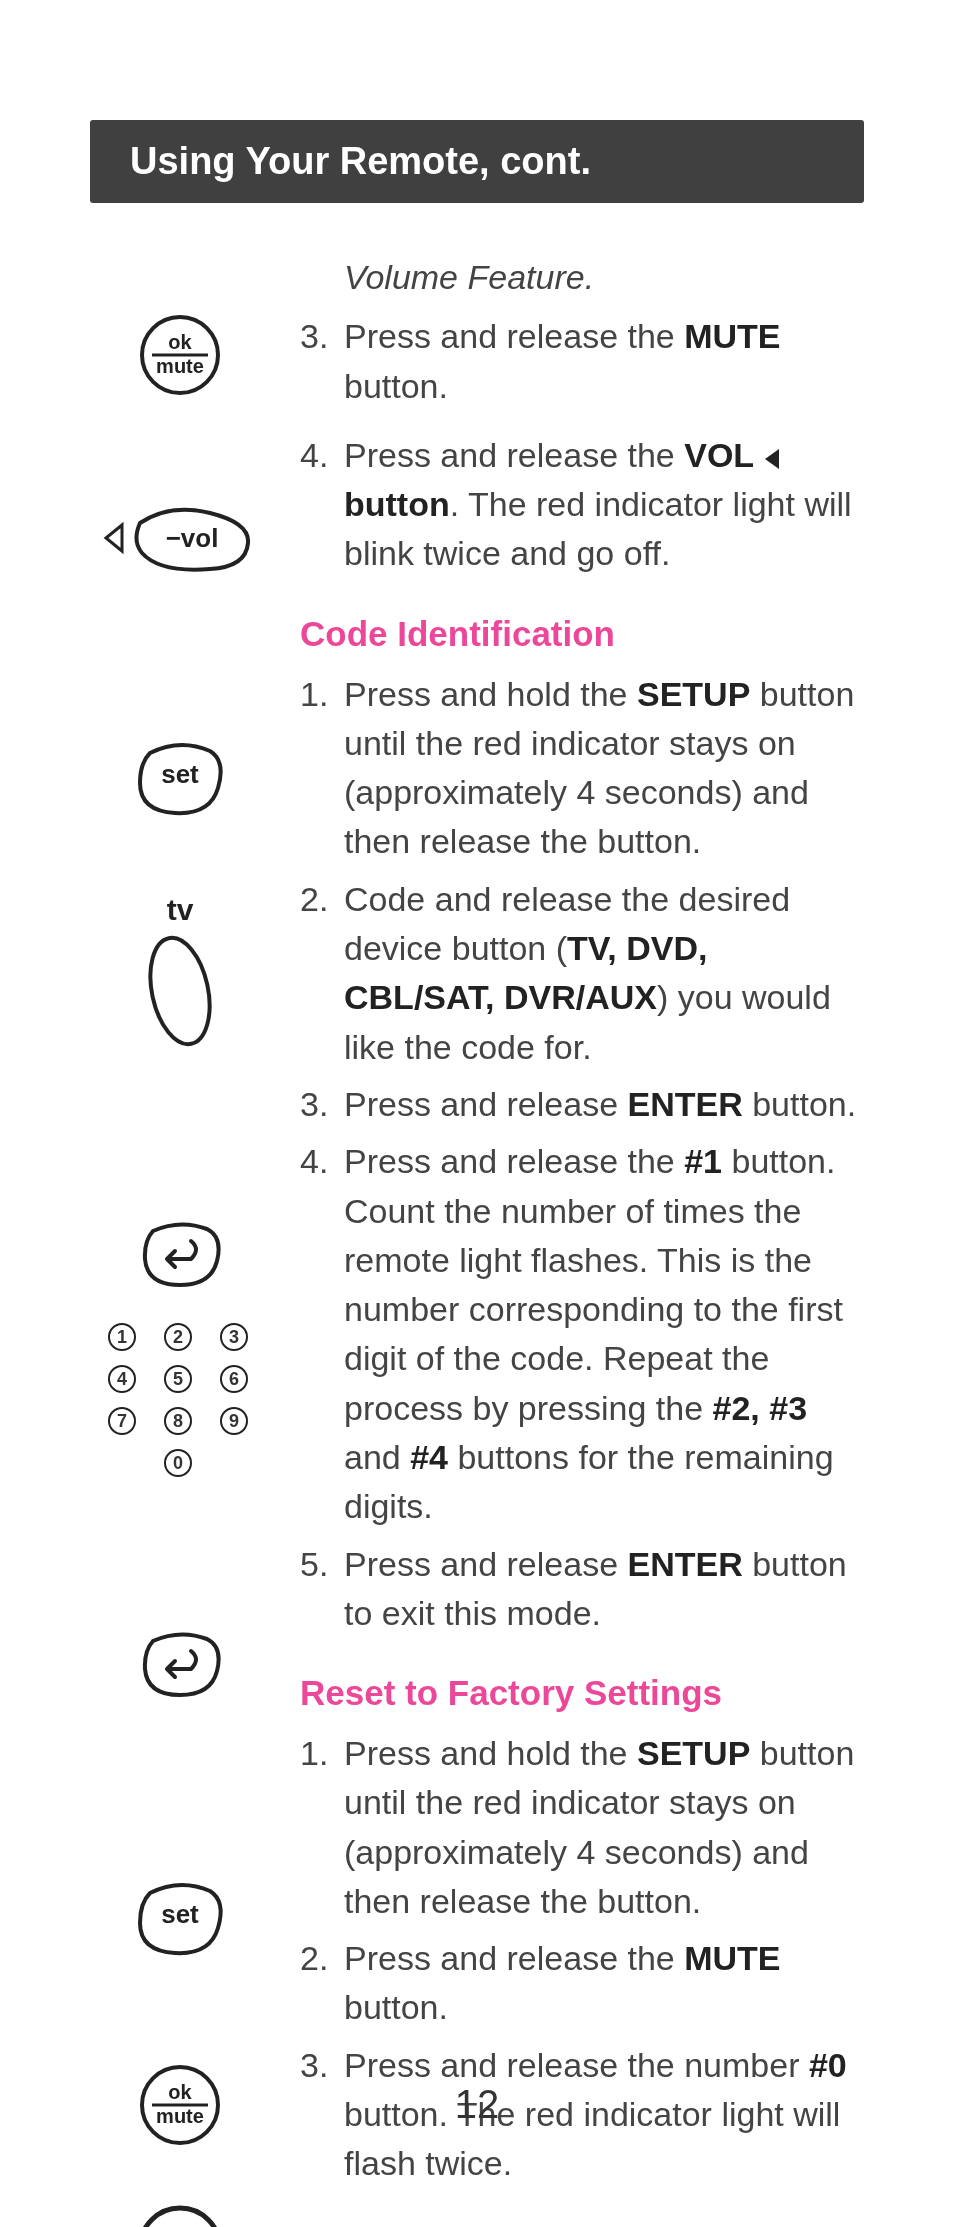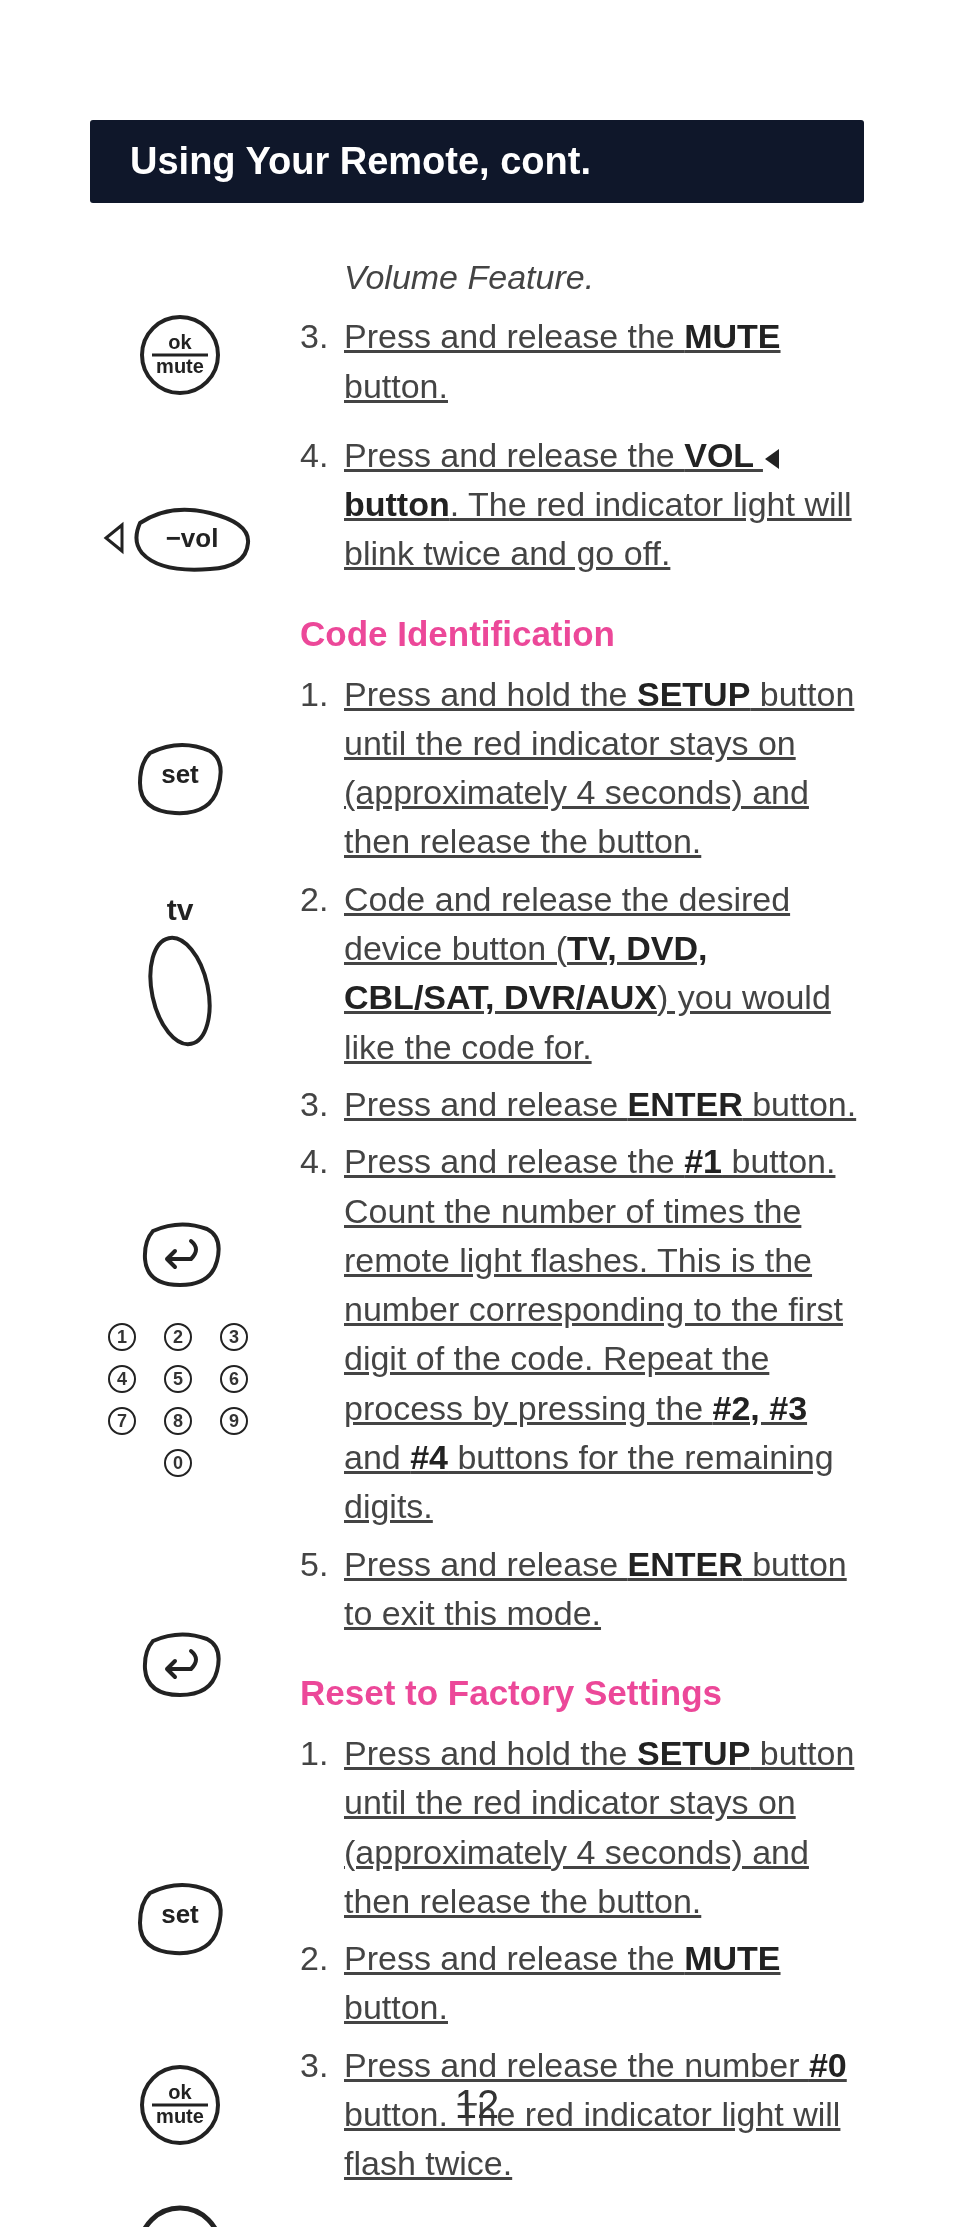--- a/index.html
+++ b/index.html
@@ -8,21 +8,21 @@
     height: 2227px;
     background: #fff;
     font-family: -apple-system, BlinkMacSystemFont, "Segoe UI", Arial, sans-serif;
     color: #333;
     position: relative;
   }
   .page {
     padding: 120px 90px 0 90px;
   }
   .header-bar {
-    background: #0f172a;
+    background: #404040;
     color: #fff;
     font-weight: 600;
     font-size: 38px;
     padding: 20px 40px;
     border-radius: 3px;
     margin-bottom: 50px;
   }
   .content {
     display: flex;
     gap: 30px;
@@ -53,21 +53,20 @@
   ol.steps > li {
     display: flex;
     margin-bottom: 8px;
   }
   ol.steps > li .num {
     width: 44px;
     flex-shrink: 0;
   }
   ol.steps > li .body {
     flex: 1;
-    text-decoration: underline;
   }
   .intro-line { margin-bottom: 10px; padding-left: 44px; font-style: italic; }
 
   
   .icon-wrap { position: absolute; left: 0; width: 180px; display:flex; flex-direction:column; align-items:center; }
   .icon-okmute { top: 60px; }
   .icon-vol { top: 240px; }
   .icon-set1 { top: 480px; }
   .icon-tv { top: 640px; justify-content: center; }
   .icon-enter1 { top: 960px; }

